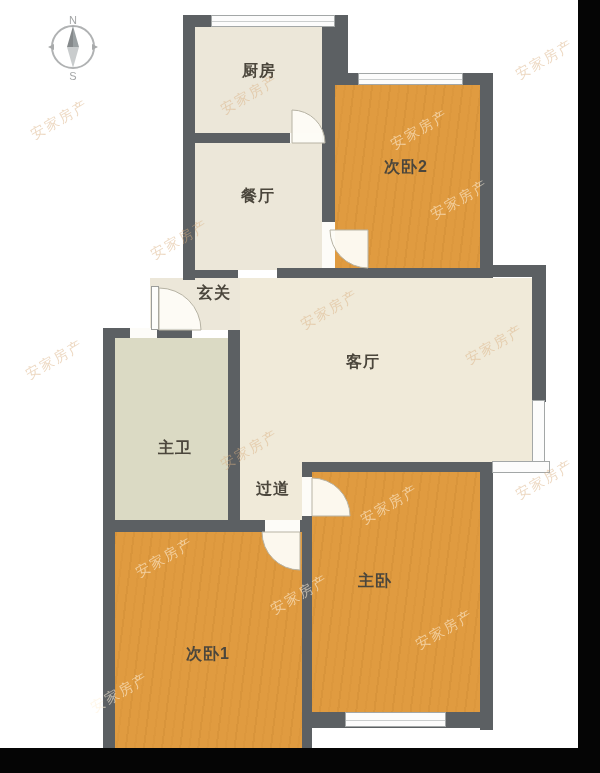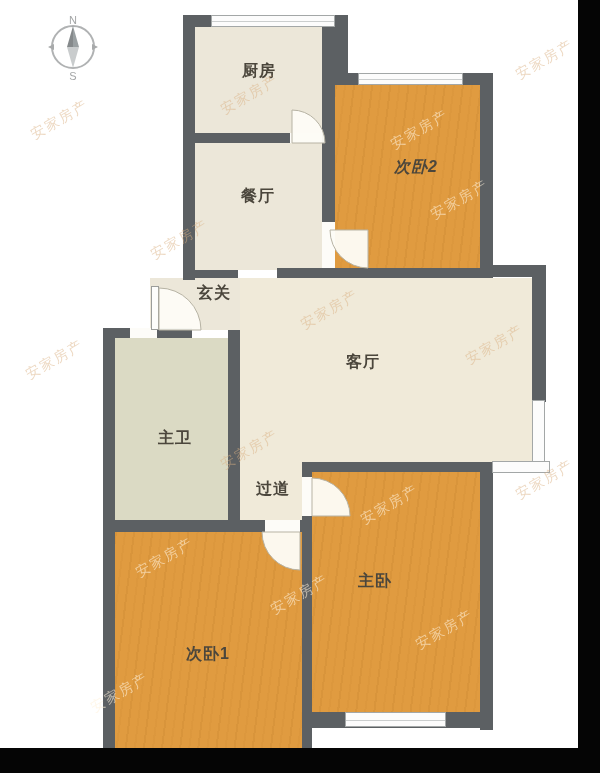--- a/index.html
+++ b/index.html
@@ -111,23 +111,23 @@
     <path class="arc" d="M 159 330 L 159 288 A 42 42 0 0 1 201 330 Z"></path>
     <path class="arc" d="M 292 143 L 292 110 A 33 33 0 0 1 325 143 Z"></path>
     <path class="arc" d="M 368 230 L 330 230 A 38 38 0 0 0 368 268 Z"></path>
     <path class="arc" d="M 312 516 L 312 478 A 38 38 0 0 1 350 516 Z"></path>
     <path class="arc" d="M 300 532 L 262 532 A 38 38 0 0 0 300 570 Z"></path>
   </svg>
 
   <div class="room-label" style="left:259px;top:71px;">厨房</div>
   <div class="room-label" style="left:258px;top:196px;">餐厅</div>
   <div class="room-label" style="left:214px;top:293px;">玄关</div>
-  <div class="room-label" style="left:416px;top:167px;font-style:italic;">次卧2</div>
+  <div class="room-label" style="left:406px;top:167px;">次卧2</div>
   <div class="room-label" style="left:363px;top:362px;">客厅</div>
-  <div class="room-label" style="left:175px;top:438px;">主卫</div>
+  <div class="room-label" style="left:175px;top:448px;">主卫</div>
   <div class="room-label" style="left:273px;top:489px;">过道</div>
   <div class="room-label" style="left:375px;top:581px;">主卧</div>
   <div class="room-label" style="left:208px;top:654px;">次卧1</div>
 
   <span class="wm wm-dark" style="left:60px;top:120px;">安家房产</span>
   <span class="wm wm-dark" style="left:250px;top:95px;">安家房产</span>
   <span class="wm wm-light" style="left:420px;top:130px;">安家房产</span>
   <span class="wm wm-light" style="left:460px;top:200px;">安家房产</span>
   <span class="wm wm-dark" style="left:545px;top:60px;">安家房产</span>
   <span class="wm wm-dark" style="left:180px;top:240px;">安家房产</span>

